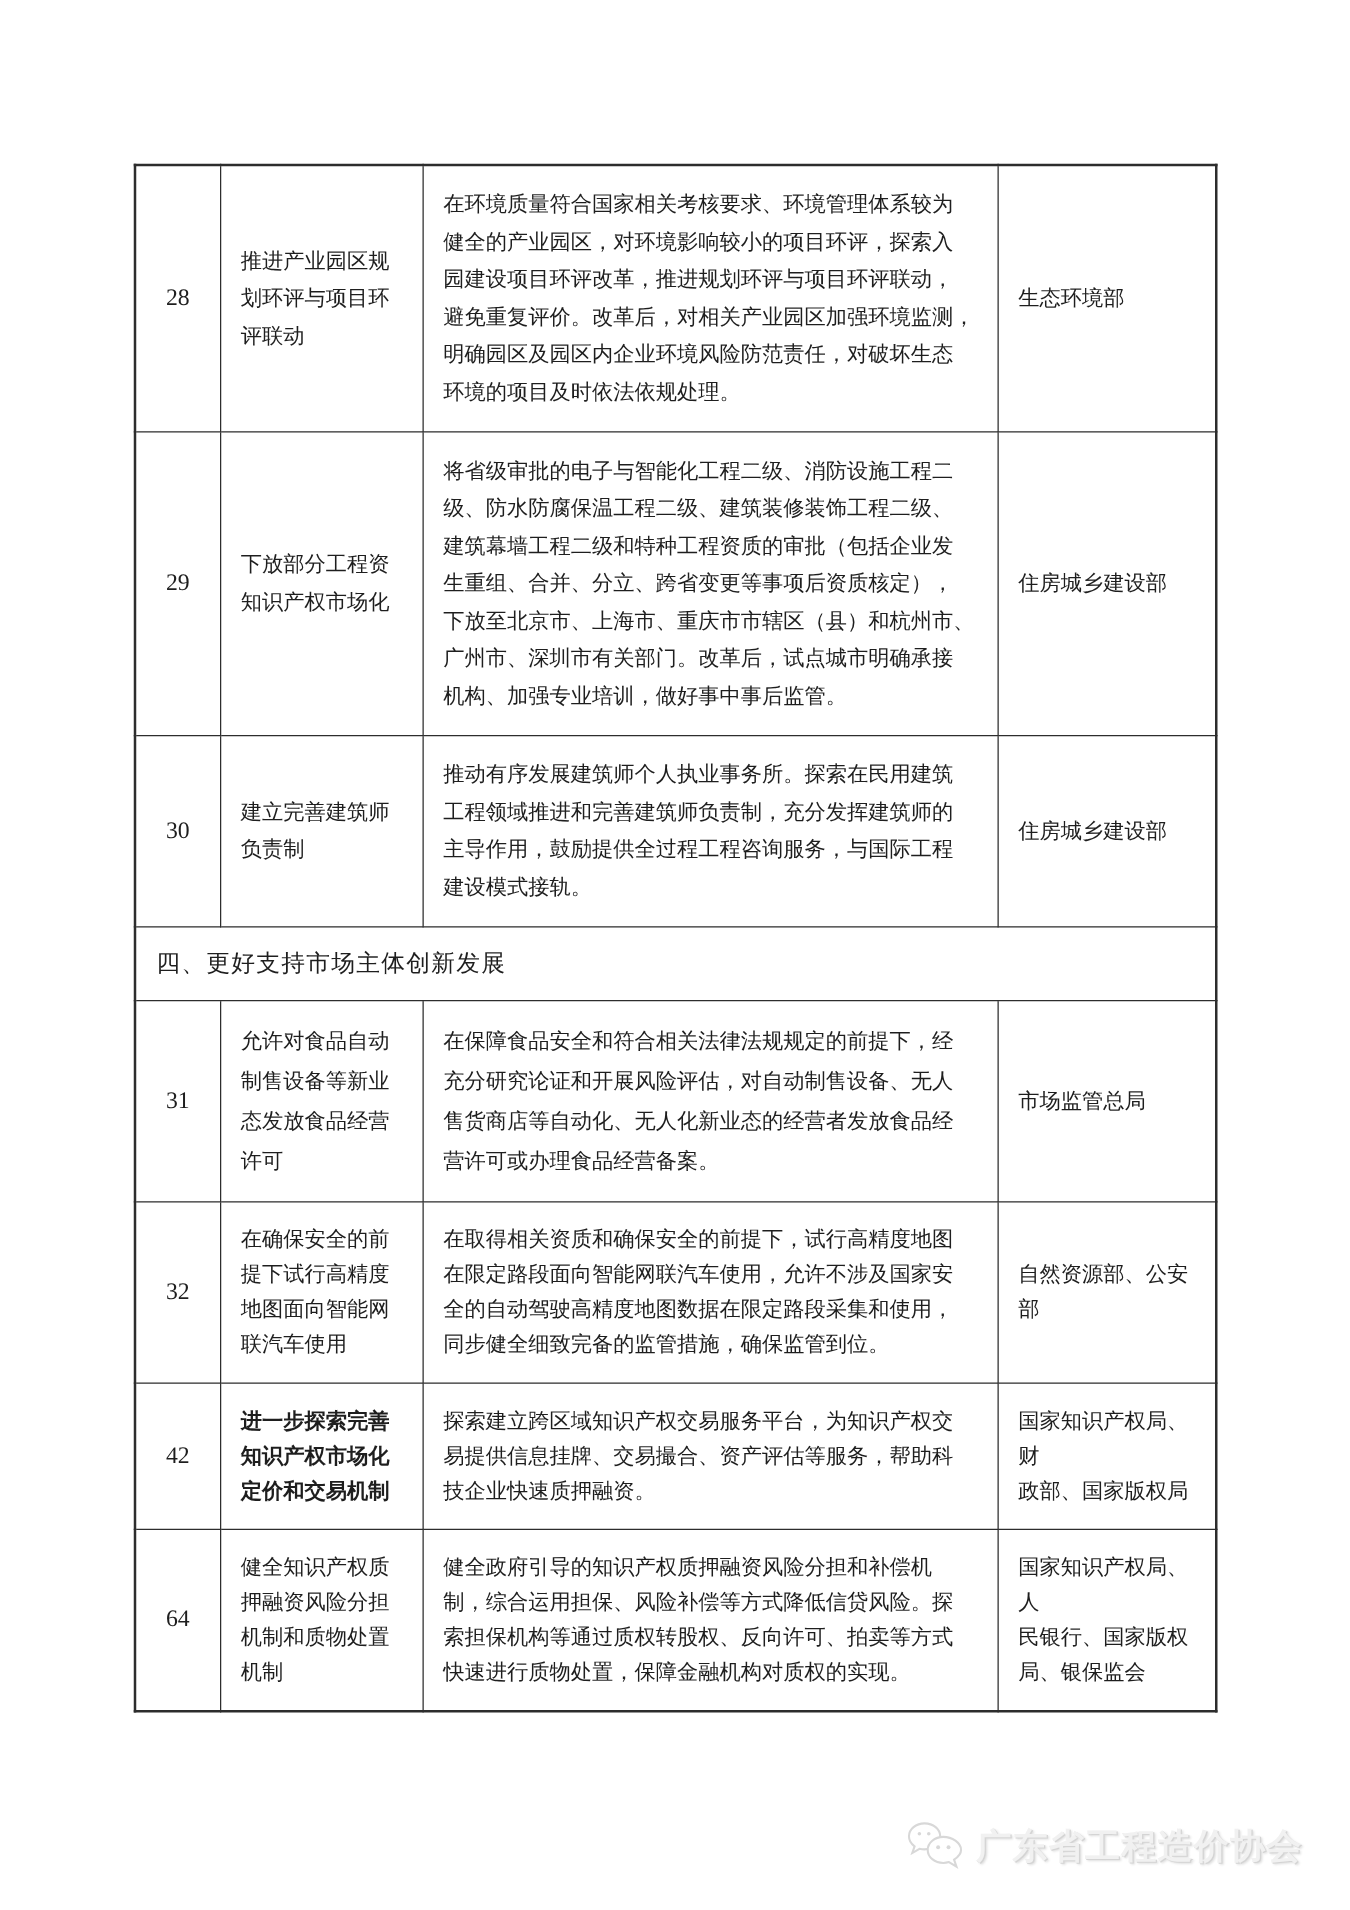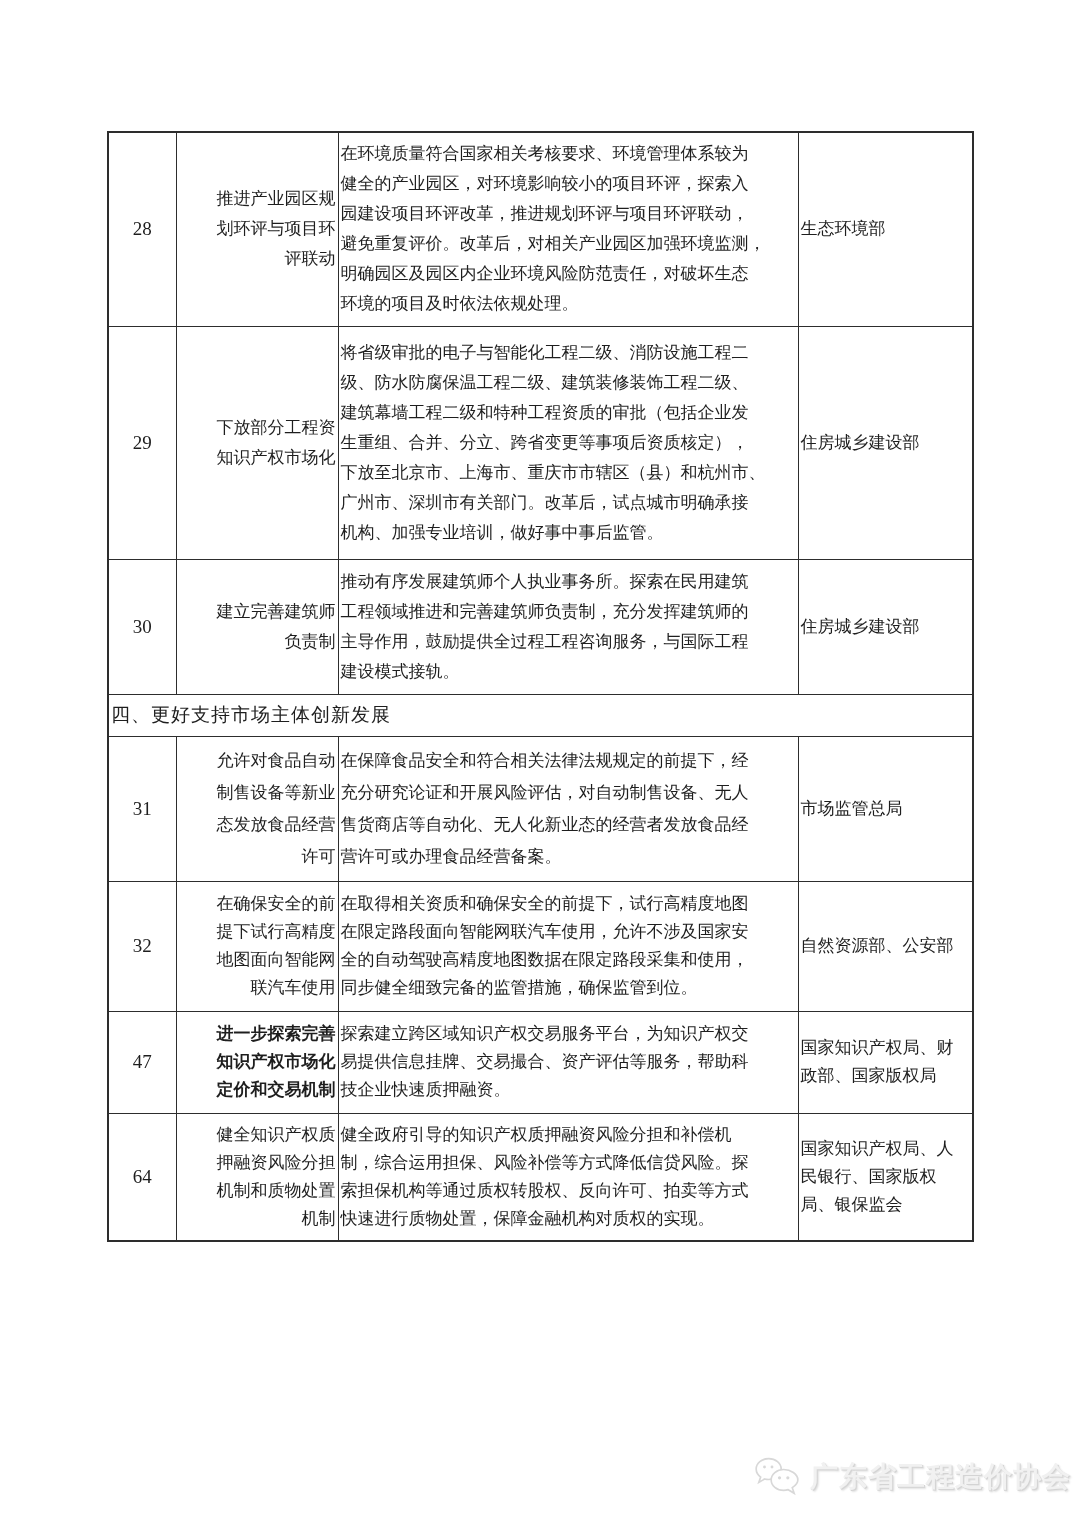--- a/index.html
+++ b/index.html
@@ -20,33 +20,33 @@
     position: absolute;
     left: 107px;
     top: 131px;
     width: 865px;
     border-collapse: collapse;
     table-layout: fixed;
     border: 2px solid #2d2d2d;
   }
   table.main td {
     border: 1.5px solid #2d2d2d;
-    padding: 2px;
+    padding: 16px;
     vertical-align: middle;
     overflow: hidden;
   }
   td.num {
     text-align: center;
     font-size: 19px;
   }
   td.task {
     padding: 6px 10px 6px 12px;
     font-size: 17px;
     white-space: pre-line;
-    text-align: right;
+    text-align: left;
   }
   td.desc {
     padding: 6px 10px 6px 12px;
     font-size: 17px;
     white-space: pre-line;
     text-align: left;
   }
   td.dept {
     padding: 6px 6px 6px 10px;
     font-size: 17px;
@@ -54,21 +54,21 @@
     text-align: left;
   }
   td.section-cell {
     font-size: 19px;
     padding: 4px 10px 4px 14px;
     letter-spacing: 1px;
     font-weight: 500;
   }
   .watermark {
     position: absolute;
-    left: 752px;
+    left: 723px;
     top: 1454px;
     display: flex;
     align-items: center;
     gap: 8px;
   }
   .watermark .wm-icon {
     width: 50px;
     height: 46px;
     flex: 0 0 auto;
   }
@@ -152,21 +152,21 @@
 提下试行高精度
 地图面向智能网
 联汽车使用</td>
           <td class="desc" style="line-height: 28px;">在取得相关资质和确保安全的前提下，试行高精度地图
 在限定路段面向智能网联汽车使用，允许不涉及国家安
 全的自动驾驶高精度地图数据在限定路段采集和使用，
 同步健全细致完备的监管措施，确保监管到位。</td>
           <td class="dept" style="line-height: 28px;">自然资源部、公安部</td>
         </tr>
         <tr style="height: 102px;">
-          <td class="num">47</td>
+          <td class="num">42</td>
           <td class="task" style="line-height: 28px; font-weight: bold;">进一步探索完善
 知识产权市场化
 定价和交易机制</td>
           <td class="desc" style="line-height: 28px;">探索建立跨区域知识产权交易服务平台，为知识产权交
 易提供信息挂牌、交易撮合、资产评估等服务，帮助科
 技企业快速质押融资。</td>
           <td class="dept" style="line-height: 28px;">国家知识产权局、财
 政部、国家版权局</td>
         </tr>
         <tr style="height: 128px;">

